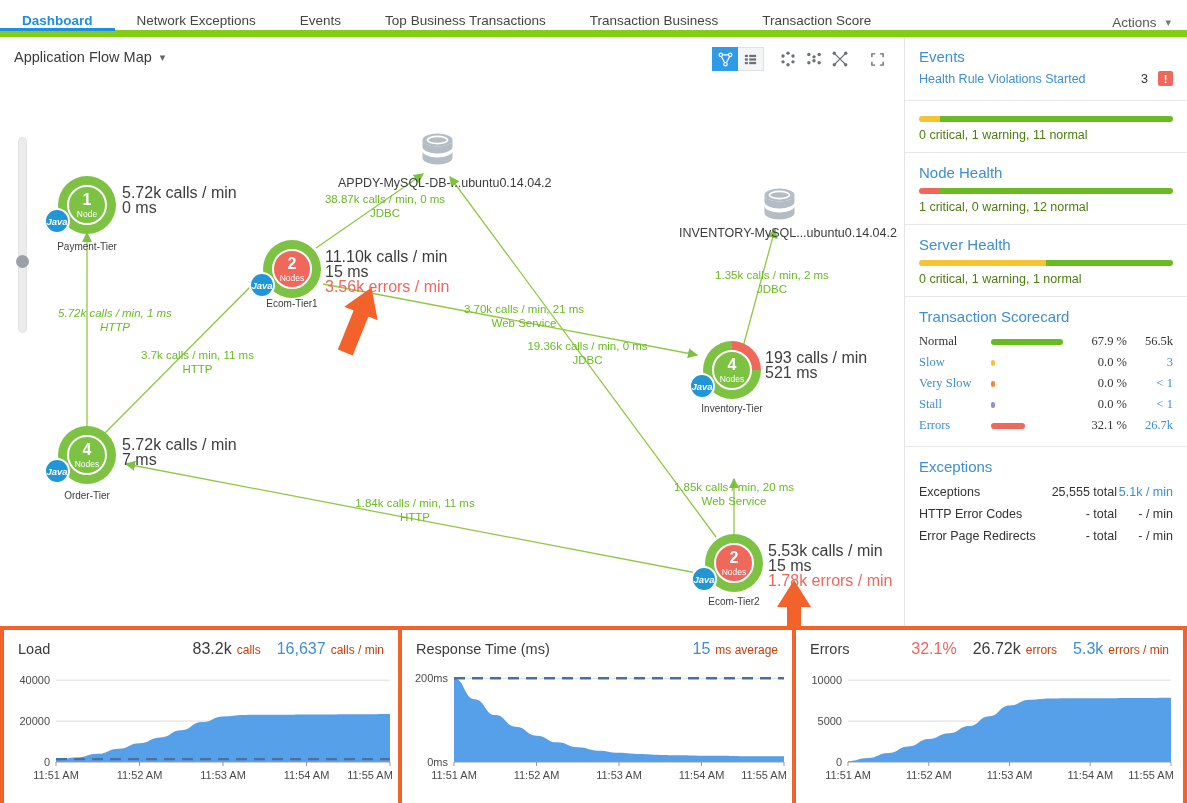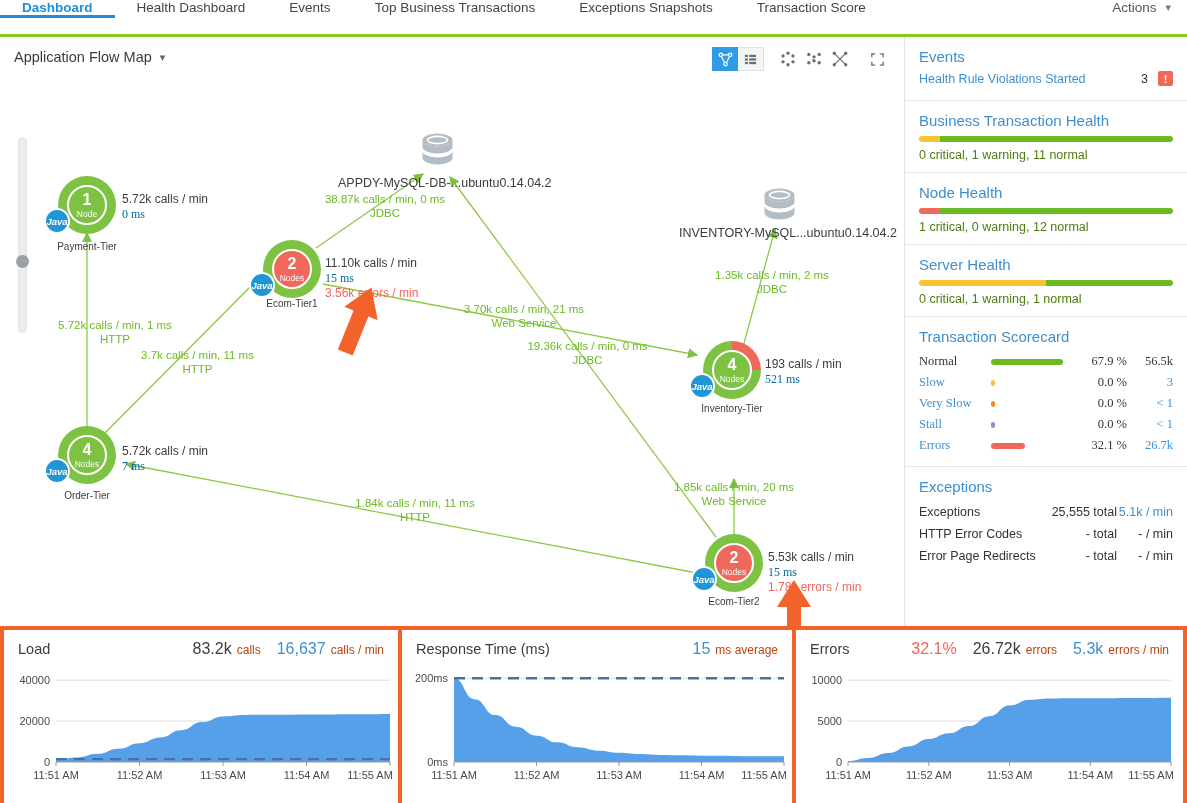--- a/index.html
+++ b/index.html
@@ -6,22 +6,22 @@
   html, body { margin:0; padding:0; }
   body {
     width:1187px; height:803px;
     font-family:"Liberation Sans", sans-serif;
     font-size:13px; color:#333; background:#fff;
     overflow:hidden; position:relative;
   }
   
   #tabbar {
     position:absolute; left:0; top:0; width:1187px; height:37px;
-    background:#fff; border-bottom:3px solid #84cc16;
-    display:flex; align-items:flex-start;
+    background:#fff; border-bottom:7px solid #84cc16;
+    display:flex; align-items:flex-end;
   }
   .tab {
     display:flex; align-items:center; padding:0 22px;
     font-size:13.5px; color:#444; cursor:pointer; white-space:nowrap;
     border-bottom:3px solid transparent; margin-bottom:-1px;
   }
   .tab.active { color:#1c8fe0; border-bottom-color:#1c8fe0; font-weight:bold; }
   #actions {
     margin-left:auto; display:flex; align-items:center;
     padding:0 16px 0 12px; color:#555; font-size:13.5px; cursor:pointer;
@@ -82,24 +82,24 @@
     position:absolute; border-radius:50%; background:#2196d6; color:#fff;
     display:flex; align-items:center; justify-content:center;
     font-size:9.5px; font-weight:bold; font-style:italic;
     border:2px solid #fff;
   }
   .nodename {
     position:absolute; text-align:center; font-size:10px; color:#3c3c3c;
     white-space:nowrap;
   }
   .nodestats {
-    position:absolute; font-size:12px; line-height:15px; white-space:nowrap;margin-top:7px;
+    position:absolute; font-size:16px; line-height:15px; white-space:nowrap;
   }
   .nodestats .calls { color:#3c3c3c; }
-  .nodestats .ms { color:#0369a1;font-family:Liberation Serif, serif; }
+  .nodestats .ms { color:#404040; }
   .nodestats .err { color:#f0675c; }
 
   
   .dbicon { position:absolute; }
   .dbname {
     position:absolute; font-size:12.5px; color:#3c3c3c;
     white-space:nowrap; text-align:center;
   }
 
   
@@ -169,30 +169,30 @@
   .axlbl { font-size:11px; fill:#4a4a4a; }
 </style>
 </head>
 <body>
 
 <div id="tabbar">
   <div class="tab active">
       <span>Dashboard</span>
     </div>
   <div class="tab">
-      <span>Health Dashboard</span>
+      <span>Network Exceptions</span>
     </div>
   <div class="tab">
       <span>Events</span>
     </div>
   <div class="tab">
       <span>Top Business Transactions</span>
     </div>
   <div class="tab">
-      <span>Exceptions Snapshots</span>
+      <span>Transaction Business</span>
     </div>
   <div class="tab">
       <span>Transaction Score</span>
     </div>
   <div id="actions">
     <span>Actions</span>
     <span class="chev">▾</span>
   </div>
 </div>
 
@@ -404,21 +404,21 @@
       <g fill="#b4bcc4">
         <ellipse cx="18.5" cy="8" rx="15" ry="6.4"></ellipse>
         <path d="M3.5 8v7c0 3.5 6.7 6.4 15 6.4s15-2.9 15-6.4V8c0 3.5-6.7 6.4-15 6.4S3.5 11.5 3.5 8z"></path>
         <path d="M3.5 19v7c0 3.5 6.7 6.4 15 6.4s15-2.9 15-6.4v-7c0 3.5-6.7 6.4-15 6.4S3.5 22.5 3.5 19z"></path>
       </g>
       <ellipse cx="18.5" cy="8" rx="10" ry="3.6" fill="none" stroke="#fff" stroke-width="1.6"></ellipse>
     </svg>
   </div>
   <div class="dbname" style="left:679px; top:189px; width:200px;">INVENTORY-MySQL...ubuntu0.14.04.2</div>
 
-  <div class="edgelbl" style="left:35px; top:281px; text-align:center; width:160px;">
+  <div class="edgelbl" style="left:35px; top:269px; text-align:center; width:160px;font-style:italic;">
     <span class="l2">5.72k calls / min, 1 ms</span>
     <span class="l2">HTTP</span>
   </div>
   <div class="edgelbl" style="left:120px; top:311px; text-align:center; width:155px;">
     <span class="l2">3.7k calls / min, 11 ms</span>
     <span class="l2">HTTP</span>
   </div>
   <div class="edgelbl" style="left:300px; top:155px; text-align:center; width:170px;">
     <span class="l2">38.87k calls / min, 0 ms</span>
     <span class="l2">JDBC</span>
@@ -464,21 +464,20 @@
   <div class="sec">
     <div class="sectitle">Events</div>
     <div class="evrow">
       <span class="evname">Health Rule Violations Started</span>
       <span class="evcount">3</span>
       <span class="evicon">!</span>
     </div>
   </div>
 
   <div class="sec">
-    <div class="sectitle">Business Transaction Health</div>
     <div class="hbar">
       <div style="width:8.3%;background:#f5c431;"></div>
       <div style="width:91.7%;background:#6aba22;"></div>
     </div>
     <div class="hsub">0 critical, 1 warning, 11 normal</div>
   </div>
 
   <div class="sec">
     <div class="sectitle">Node Health</div>
     <div class="hbar">

